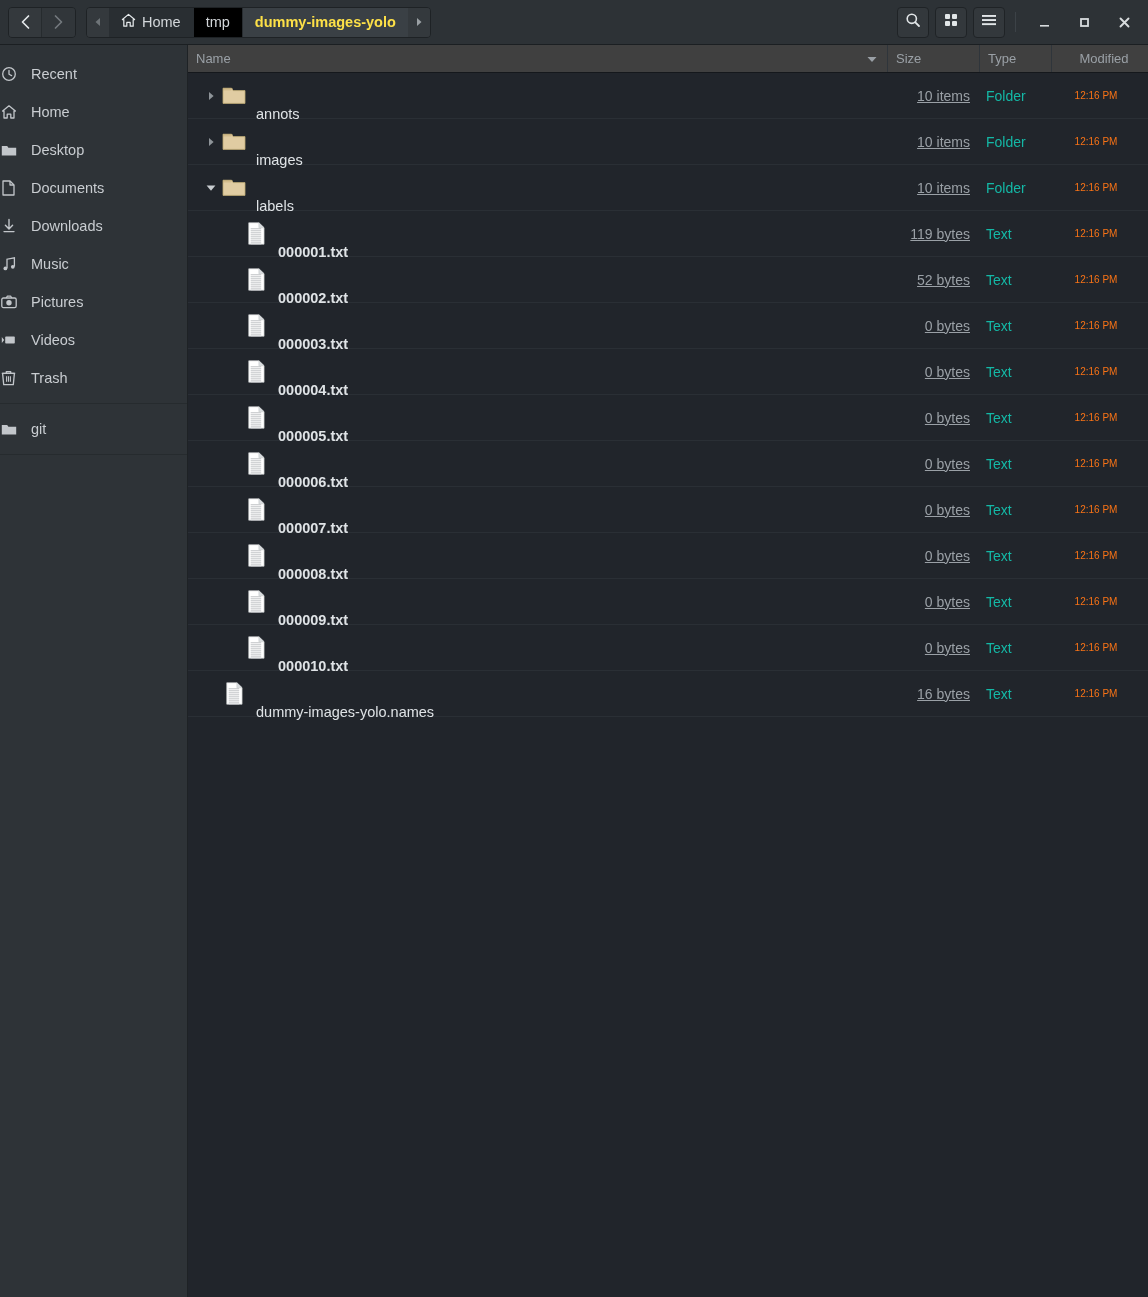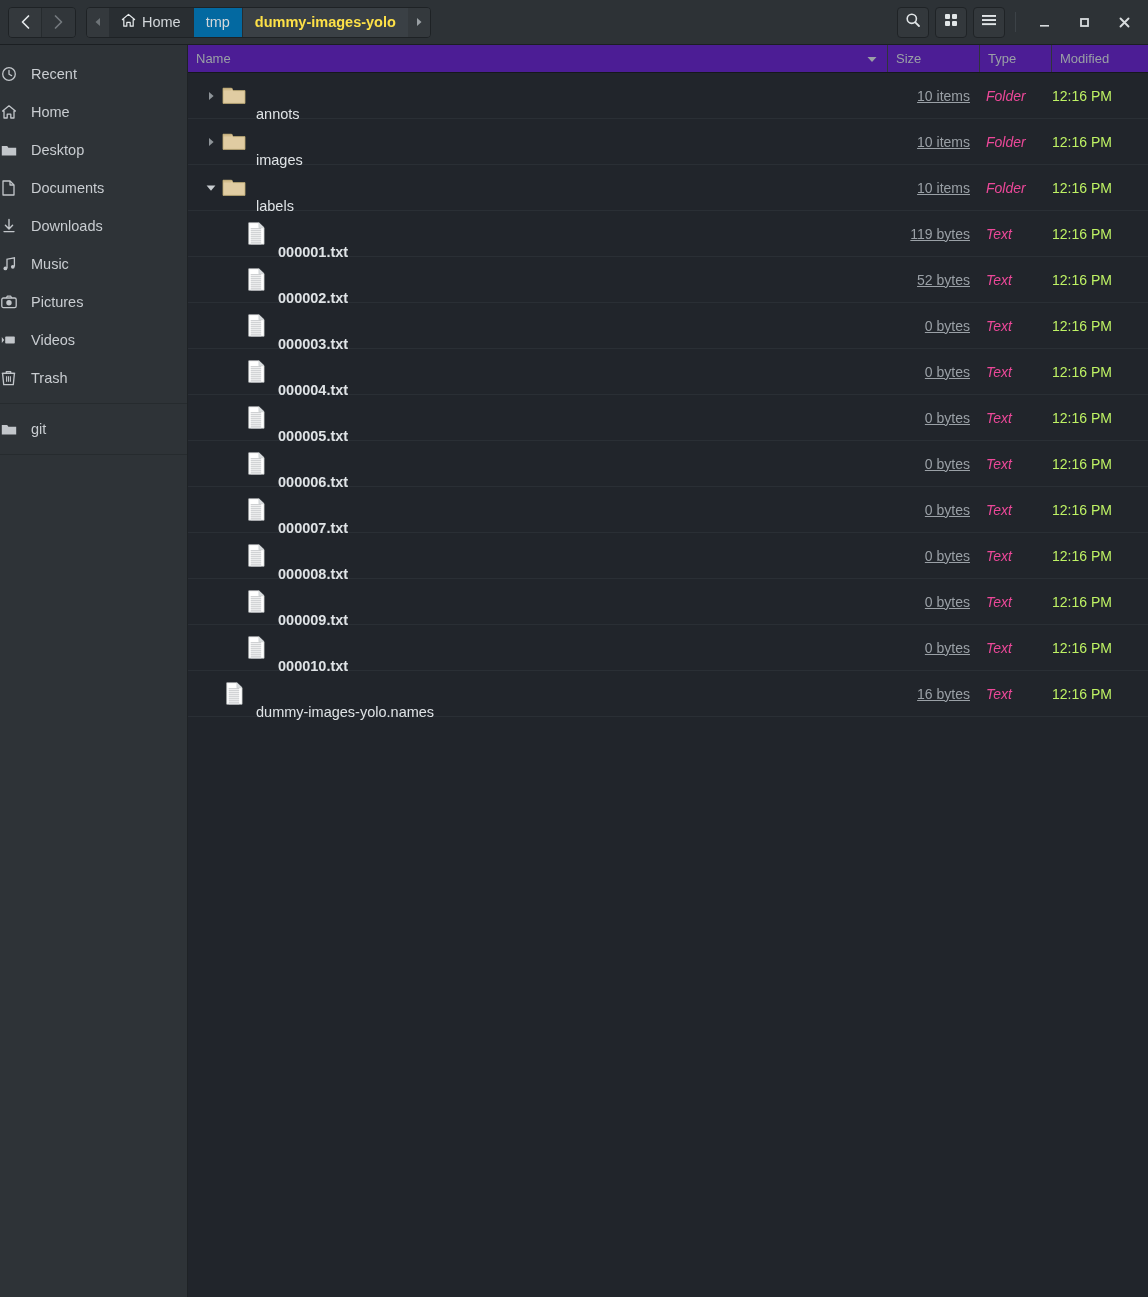--- a/index.html
+++ b/index.html
@@ -42,21 +42,21 @@
   }
   .crumb-arrow {
     width: 22px; height: 100%;
     display: flex; align-items: center; justify-content: center;
     background: #34393d; cursor: pointer;
   }
   .crumb {
     height: 100%; display: flex; align-items: center; gap: 6px;
     padding: 0 12px;
     font-size: 14.5px; color: #d3d7da;
-    background: #0369a1;
+    background: #000000;
     border-left: 1px solid #282d31;
     cursor: pointer; white-space: nowrap;
   }
   .crumb.home { background: #292e32; border-left: none; }
   .crumb.current { background: #3a4045; color: #fde047; font-weight: bold; }
 
   .hdr-right {
     margin-left: auto; display: flex; align-items: center; height: 100%;
     padding-right: 4px;
   }
@@ -90,48 +90,48 @@
     cursor: pointer;
   }
   .side-item .ico { width: 17px; height: 17px; display: flex; align-items: center; justify-content: center; flex: 0 0 17px; }
   .side-sep { height: 1px; background: #262b2e; margin: 6px 0; }
 
   
   .filepane { flex: 1 1 auto; background: #21252b; display: flex; flex-direction: column; min-width: 0; }
   .col-head {
     height: 28px; flex: 0 0 28px;
     display: flex; align-items: stretch;
-    background: #4c1d95;
+    background: #404040;
     border-bottom: 1px solid #15181c;
     color: #9aa0a6; font-size: 13px;
   }
   .col-head > div {
     display: flex; align-items: center;
     border-right: 1px solid #2f353b;
     padding-left: 8px;
     cursor: pointer; position: relative;
   }
   .col-head > div:last-child { border-right: none; }
   .c-name { flex: 1 1 auto; }
   .c-size { flex: 0 0 92px; }
   .c-type { flex: 0 0 72px; }
-  .c-mod  { flex: 0 0 96px; }
+  .c-mod  { flex: 0 0 96px; justify-content: center; }
   .sort-caret { margin-left: auto; margin-right: 10px; }
 
   .rows { flex: 1 1 auto; overflow: hidden; }
   .row {
     height: 46px; display: flex; align-items: center;
     border-bottom: 1px solid #2a2f35;
     color: #dfe3e6; font-size: 14.5px;
     cursor: pointer;
   }
   .r-name { flex: 1 1 auto; display: flex; align-items: center; min-width: 0; }
   .r-size { flex: 0 0 92px; text-align: right; padding-right: 10px; color: #9aa0a6; font-size: 14px; text-decoration: underline; }
-  .r-type { flex: 0 0 72px; color: #ec4899; font-size: 14px; padding-left: 6px; font-style: italic; }
-  .r-mod  { flex: 0 0 96px; color: #bef264; font-size: 14px; text-align: left; padding-right: 8px; }
+  .r-type { flex: 0 0 72px; color: #14b8a6; font-size: 14px; padding-left: 6px; }
+  .r-mod  { flex: 0 0 96px; color: #f97316; font-size: 10px; text-align: center; padding-right: 8px; }
   .twisty { width: 22px; flex: 0 0 22px; display: flex; align-items: center; justify-content: center; margin-left: 6px; cursor: pointer; }
   .r-icon { width: 24px; flex: 0 0 24px; display: flex; align-items: center; justify-content: center; margin-right: 10px; }
   .indent-1 { padding-left: 28px; font-weight: bold; }
   .indent-0 { padding-left: 6px; }
 
   .fname { white-space: nowrap; overflow: hidden; text-overflow: ellipsis; margin-top: 36px; }
 </style>
 </head>
 <body>
 

